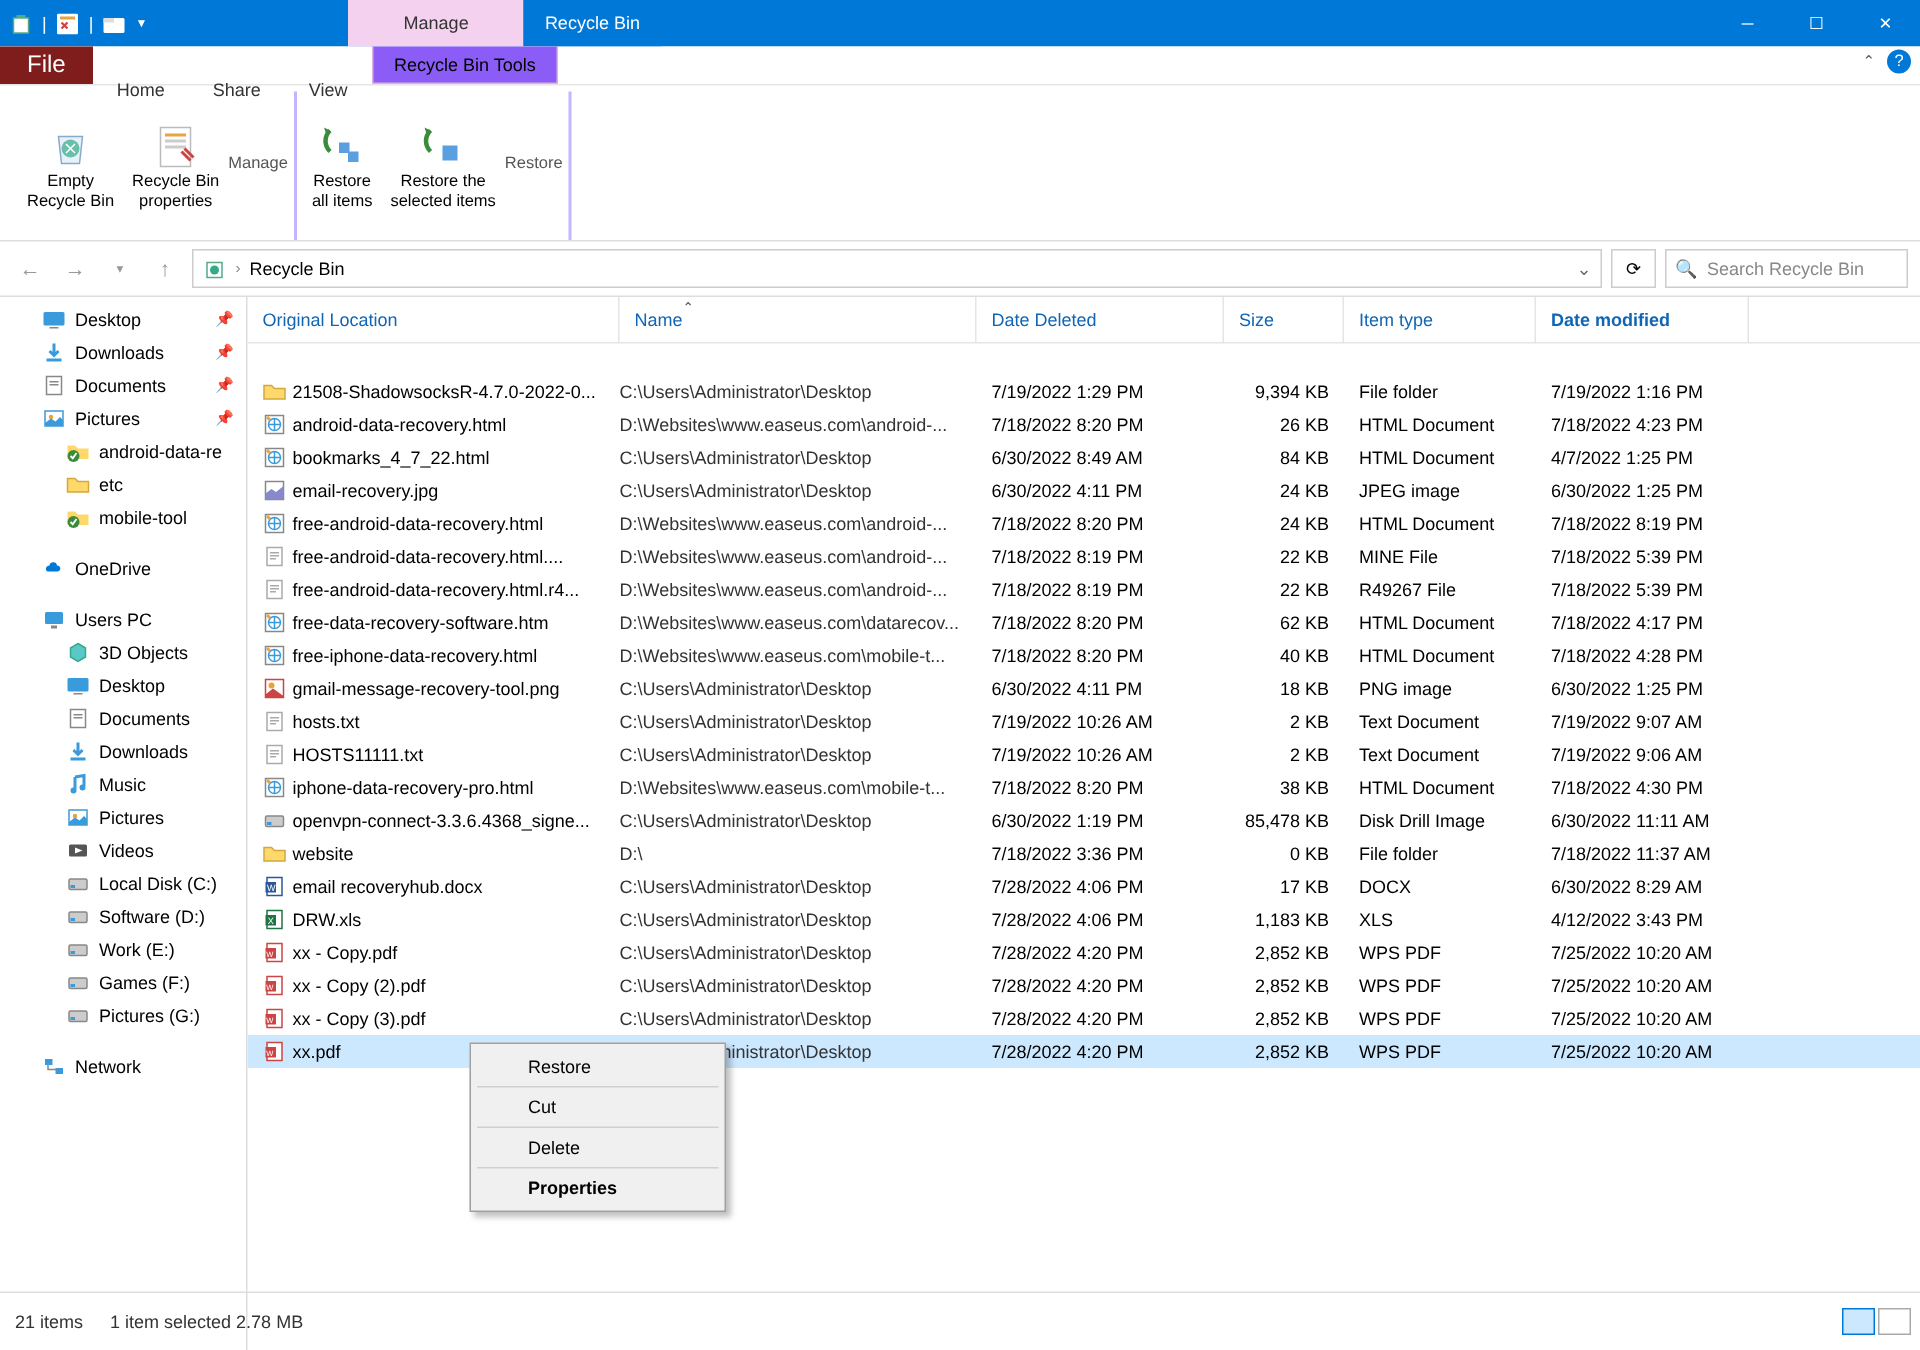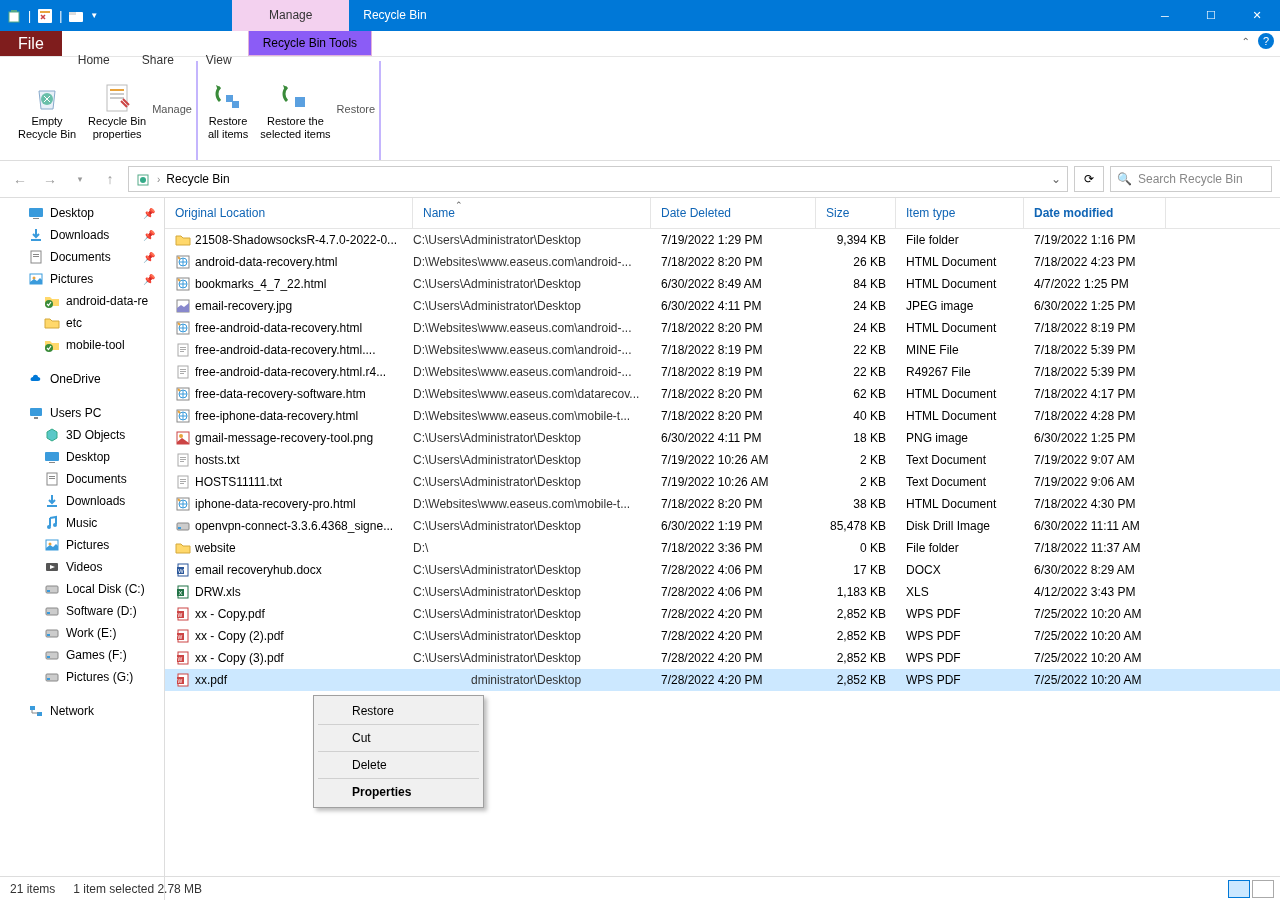--- a/index.html
+++ b/index.html
@@ -54,37 +54,37 @@
 .col-headers { display: flex; height: 31px; border-bottom: 1px solid #e5e5e5; align-items: center; color: #1065b5; font-size: 12px; position: relative; }
 .col { padding-left: 10px; border-right: 1px solid #e5e5e5; height: 100%; display: flex; align-items: center; }
 .col-name { width: 238px; }
 .col-ol { width: 248px; }
 .col-dd { width: 165px; }
 .col-sz { width: 80px; justify-content: flex-start; }
 .col-it { width: 128px; }
 .col-dm { width: 142px; font-weight: bold; }
 .sort-ind { position: absolute; left: 290px; top: 2px; font-size: 9px; color: #555; }
 
-.rows { overflow-y: auto; flex: 1; }
+.rows { overflow-y: auto; flex: 1; margin-top: 21px; }
 .row { display: flex; height: 22px; align-items: center; font-size: 12px; }
 .row.selected { background: #cce8ff; }
 .cell { padding-left: 10px; overflow: hidden; white-space: nowrap; text-overflow: ellipsis; }
 .c-name { width: 238px; display: flex; align-items: center; gap: 4px; }
 .c-ol { width: 248px; color: #333; }
 .c-dd { width: 165px; }
 .c-sz { width: 80px; text-align: right; padding-right: 10px; padding-left: 0; }
 .c-it { width: 128px; }
 .c-dm { width: 142px; }
 .file-icon { width: 16px; height: 16px; display: inline-flex; align-items: center; justify-content: center; flex-shrink: 0; font-size: 12px; }
 
 .context-menu { position: absolute; left: 313px; top: 695px; width: 171px; background: #f0f0f0; border: 1px solid #a0a0a0; box-shadow: 3px 3px 4px rgba(0,0,0,0.25); z-index: 100; padding: 2px; }
 .ctx-item { padding: 6px 0 6px 34px; border-bottom: 1px solid #d0d0d0; font-size: 12px; margin: 0 2px; }
 .ctx-item.last { border-bottom: none; font-weight: 600; }
 
-.statusbar { position: absolute; bottom: 0; left: 0; right: 0; height: 24px; border-top: 1px solid #ddd; display: flex; align-items: center; padding: 0 10px; font-size: 12px; color: #333; }
+.statusbar { position: absolute; bottom: 0; left: 0; right: 0; height: 39px; border-top: 1px solid #ddd; display: flex; align-items: center; padding: 0 10px; font-size: 12px; color: #333; }
 .status-seg { margin-right: 18px; }
 .view-toggles { position: absolute; right: 6px; display: flex; gap: 2px; }
 .vt { width: 22px; height: 18px; border: 1px solid #aaa; }
 .vt.active { background: #cce8ff; border-color: #0078d7; }
 
 svg { display: block; }
 </style>
 </head>
 <body>
 

